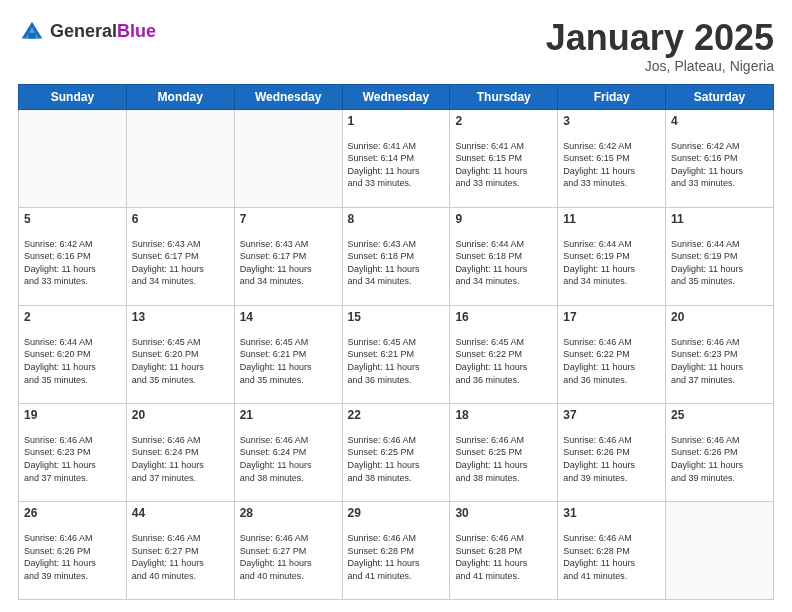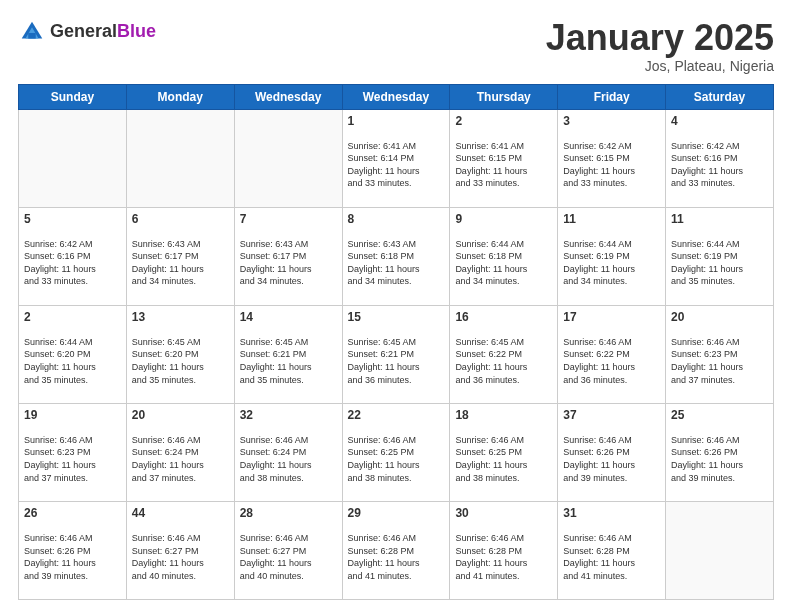--- a/index.html
+++ b/index.html
@@ -287,21 +287,21 @@
 and 37 minutes.</div>
           </td>
           <td>
             <span class="day-number">20</span>
             <div class="day-info" style="white-space: pre-line;">Sunrise: 6:46 AM
 Sunset: 6:24 PM
 Daylight: 11 hours
 and 37 minutes.</div>
           </td>
           <td>
-            <span class="day-number">32</span>
+            <span class="day-number">21</span>
             <div class="day-info" style="white-space: pre-line;">Sunrise: 6:46 AM
 Sunset: 6:24 PM
 Daylight: 11 hours
 and 38 minutes.</div>
           </td>
           <td>
             <span class="day-number">22</span>
             <div class="day-info" style="white-space: pre-line;">Sunrise: 6:46 AM
 Sunset: 6:25 PM
 Daylight: 11 hours

